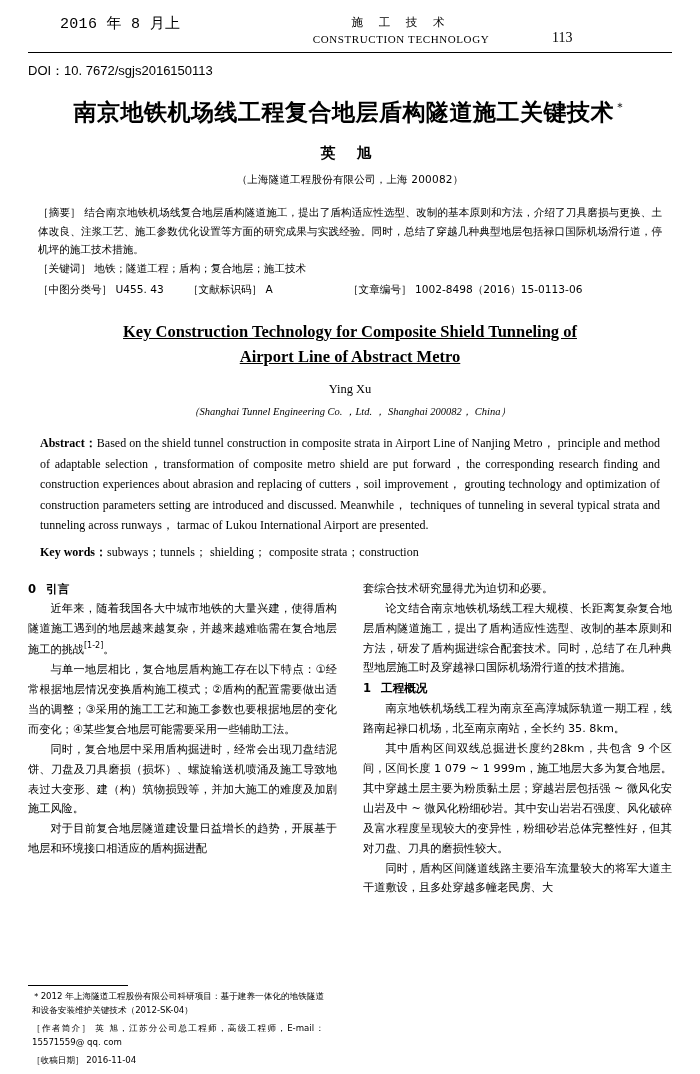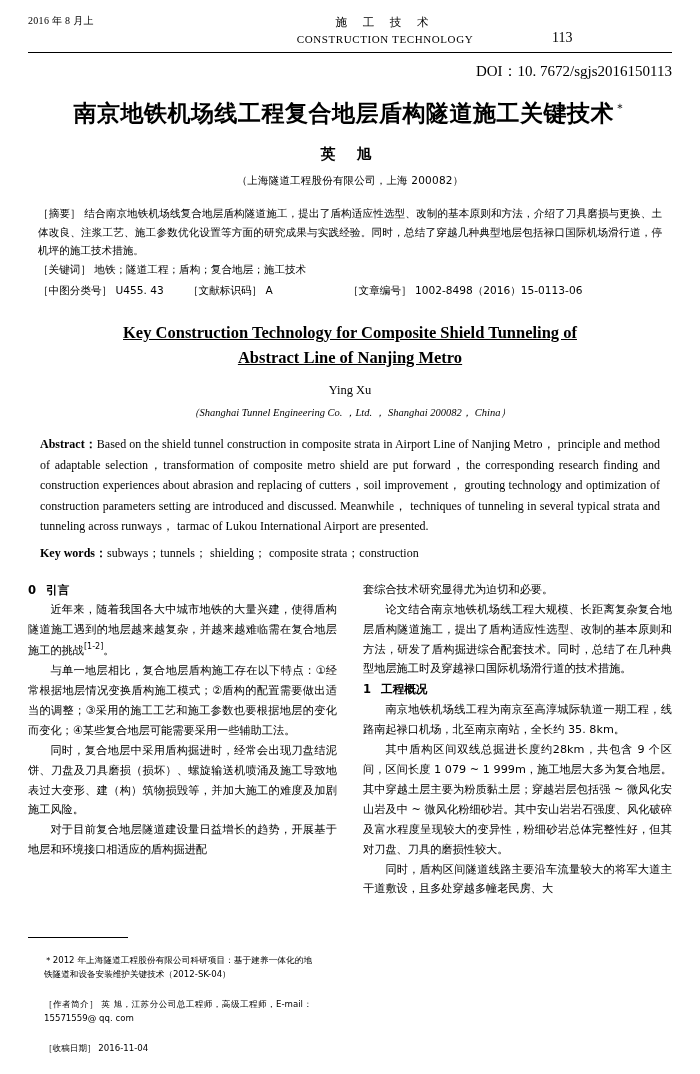--- a/index.html
+++ b/index.html
@@ -29,22 +29,23 @@
     font-size: 11px;
     line-height: 1.45;
   }
   .runhead-row {
     display: flex;
     align-items: flex-start;
     justify-content: space-between;
   }
   .runhead-left {
     width: 190px;
-    font-family: Liberation Serif, serif;
-    font-size: 10px;
+    font-family: Liberation Mono, monospace;
+    font-size: 15px;
+    margin-left: 32px;
   }
   .runhead-left .rh-line1 { letter-spacing: 0.3px; }
   .runhead-left .rh-line2 { letter-spacing: 0.3px; }
   .runhead-center {
     flex: 1;
     text-align: center;
   }
   .runhead-center .rh-cn {
     font-family: "DejaVu Sans", sans-serif;
     font-size: 11.5px;
@@ -63,23 +64,22 @@
     padding-top: 14px;
   }
   .rule {
     border-bottom: 1px solid #000;
     margin: 4px 28px 0 28px;
   }
 
   
   .doi {
     margin: 9px 28px 0 28px;
-    font-size: 15px;
-    font-family: Liberation Serif, serif;
-    text-align: right;
+    font-size: 13px;
+    font-family: Liberation Sans, sans-serif;
   }
 
   
   .title-cn {
     margin: 18px 30px 0 30px;
     text-align: center;
     font-family: "DejaVu Sans", sans-serif;
     font-weight: bold;
     font-size: 23px;
     letter-spacing: 0.5px;
@@ -205,21 +205,21 @@
     font-family: "DejaVu Sans", sans-serif;
     font-size: 8.6px;
     line-height: 1.62;
     text-align: justify;
   }
   .footnote .fn-rule {
     border-top: 1px solid #000;
     width: 100px;
     margin-bottom: 4px;
   }
-  .footnote p { margin: 16px; }
+  .footnote p { margin: 4px; }
 </style>
 </head>
 <body>
 
 <div class="page">
 
   <div class="runhead">
     <div class="runhead-row">
       <div class="runhead-left">
         <div class="rh-line1">2016 年 8 月上</div>
@@ -246,21 +246,21 @@
     <p class="kw-cn">［关键词］ 地铁；隧道工程；盾构；复合地层；施工技术</p>
     <div class="class-row">
       <div class="c1">［中图分类号］ U455. 43</div>
       <div class="c2">［文献标识码］ A</div>
       <div class="c3">［文章编号］ 1002-8498（2016）15-0113-06</div>
     </div>
   </div>
 
   <div class="title-en">
     <div>Key Construction Technology for Composite Shield Tunneling of</div>
-    <div>Abstract Line of Nanjing Metro</div>
+    <div>Airport Line of Abstract Metro</div>
   </div>
   <div class="author-en">Ying Xu</div>
   <div class="affil-en">（Shanghai Tunnel Engineering Co. ，Ltd. ， Shanghai   200082， China）</div>
 
   <div class="abs-en">
     <span class="lbl">Abstract：</span><span>Based on the shield tunnel construction in composite strata in Airport Line of Nanjing Metro， principle and method of adaptable selection，transformation of composite metro shield are put forward，the corresponding research finding and construction experiences about abrasion and replacing of cutters，soil improvement， grouting technology and optimization of construction parameters setting are introduced and discussed. Meanwhile， techniques of tunneling in several typical strata and tunneling across runways， tarmac of Lukou International Airport are presented.</span>
     <div class="kw-en">
       <span class="lbl">Key words：</span><span>subways；tunnels； shielding； composite strata；construction</span>
     </div>
   </div>

